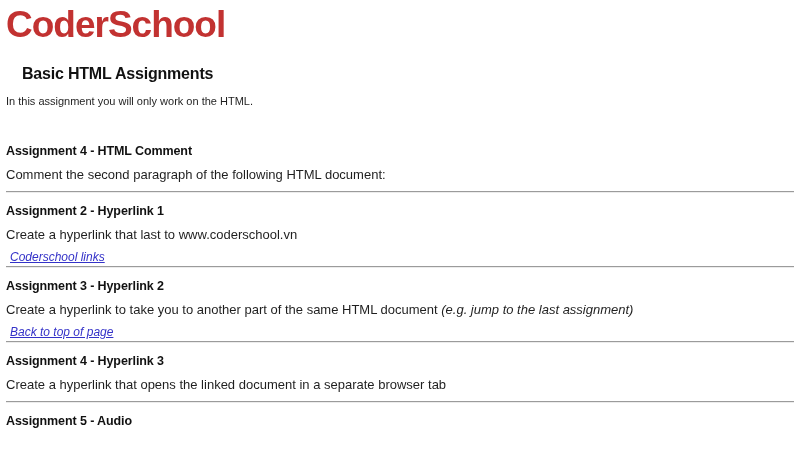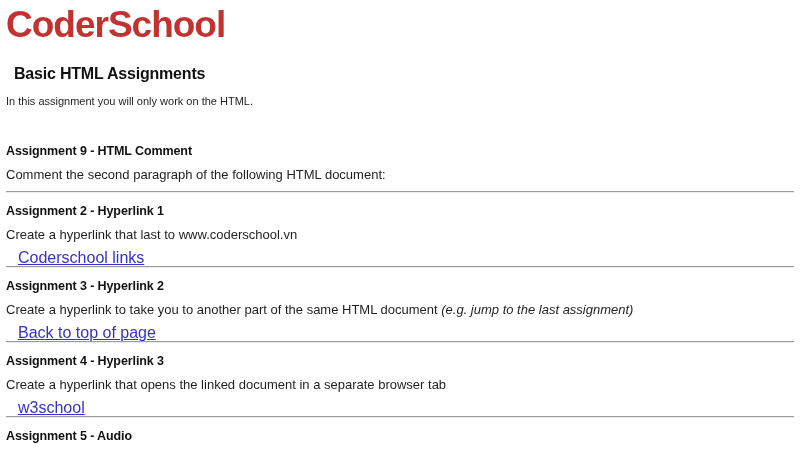--- a/index.html
+++ b/index.html
@@ -24,21 +24,21 @@
     line-height: 38px;
     height: 38px;
     color: #c23231;
     margin: 1px 0 12px 0;
   }
   .page-title {
     font-size: 16px;
     font-weight: 700;
     line-height: 19px;
     color: #111111;
-    margin: 20px 0 12px 8px;
+    margin: 20px 0 12px 16px;
     letter-spacing: -0.2px;
   }
   .intro {
     font-size: 11px;
     line-height: 13px;
     margin: 0 0 36px 0;
   }
   .sec-title {
     font-size: 12.5px;
     font-weight: 700;
@@ -50,23 +50,24 @@
   .sec-text {
     font-size: 13px;
     line-height: 13px;
     margin: 0 0 10px 0;
   }
   .sec-text em {
     font-style: italic;
     margin-top: 32px;
   }
   .link-row {
-    font-size: 16px;
+    font-size: 12px;
     line-height: 13px;
-    margin: 0 0 2px 12px;
+    margin: 0 0 2px 4px;
+    font-style: italic;
   }
   a.page-link {
     color: #3432c8;
     text-decoration: underline;
     cursor: pointer;
   }
   hr.divider {
     border: 0;
     border-top: 1px solid #9b9b9b;
     border-bottom: 1px solid #ececec;
@@ -79,21 +80,21 @@
 
 <div class="page">
 
   <div class="logo">CoderSchool</div>
 
   <h1 class="page-title">Basic HTML Assignments</h1>
 
   <p class="intro">In this assignment you will only work on the HTML.</p>
 
   <section>
-    <h3 class="sec-title">Assignment 9 - HTML Comment</h3>
+    <h3 class="sec-title">Assignment 4 - HTML Comment</h3>
     <p class="sec-text">Comment the second paragraph of the following HTML document:</p>
     <hr class="divider">
   </section>
 
   <section>
     <h3 class="sec-title">Assignment 2 - Hyperlink 1</h3>
     <p class="sec-text">Create a hyperlink that last to www.coderschool.vn</p>
     <div class="link-row">
       <a class="page-link" href="#">Coderschool links</a>
     </div>
@@ -105,23 +106,20 @@
     <p class="sec-text"><span>Create a hyperlink to take you to another part of the same HTML document </span><em>(e.g. jump to the last assignment)</em></p>
     <div class="link-row">
       <a class="page-link" href="#">Back to top of page</a>
     </div>
     <hr class="divider">
   </section>
 
   <section>
     <h3 class="sec-title">Assignment 4 - Hyperlink 3</h3>
     <p class="sec-text">Create a hyperlink that opens the linked document in a separate browser tab</p>
-    <div class="link-row">
-      <a class="page-link" href="#">w3school</a>
-    </div>
     <hr class="divider">
   </section>
 
   <section>
     <h3 class="sec-title">Assignment 5 - Audio</h3>
   </section>
 
 </div>
 
 </body></html>

